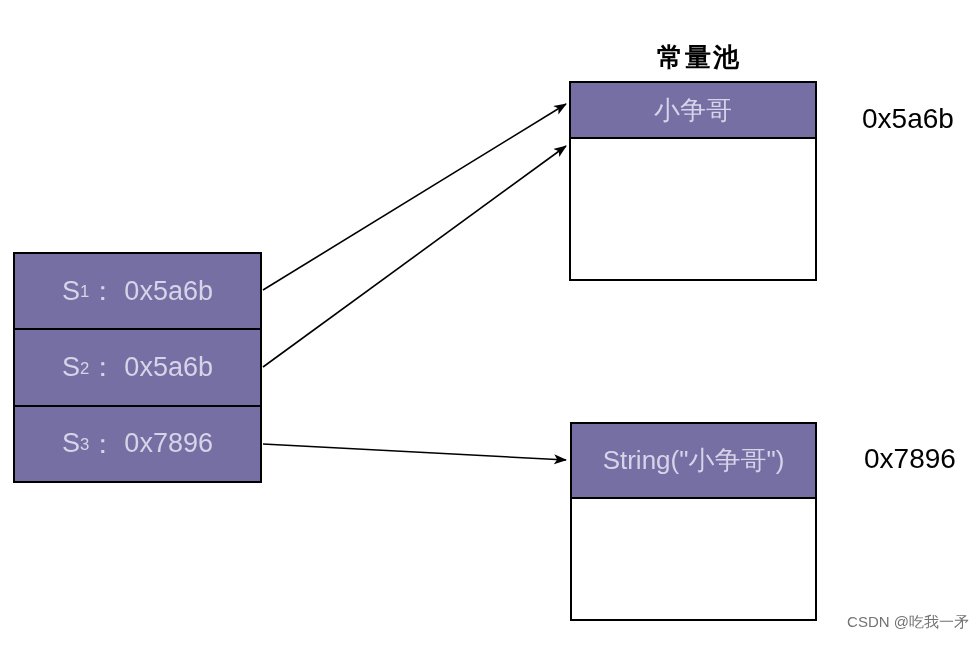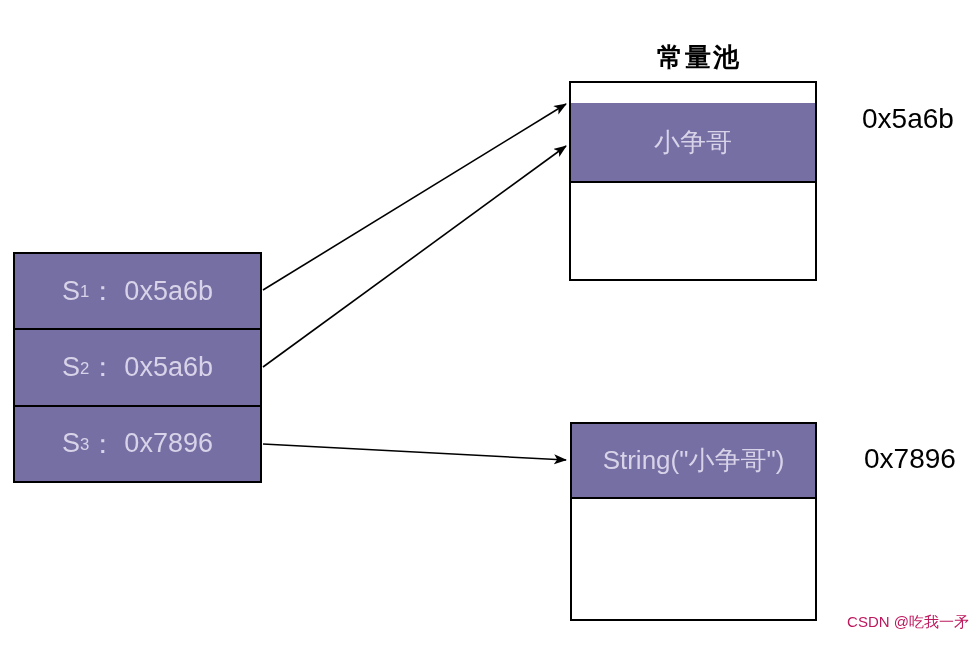--- a/index.html
+++ b/index.html
@@ -35,21 +35,21 @@
     background: #756fa4;
     border-bottom: 2px solid #000000;
     color: #d8d3e8;
     display: flex;
     align-items: center;
     justify-content: center;
     font-size: 26px;
   }
   .mem-box .box-body { flex: 1; background: #ffffff; }
   .pool-box { left: 569px; top: 81px; width: 248px; height: 200px; }
-  .pool-box .box-header { height: 80px; margin-top: 20px; }
+  .pool-box .box-header { height: 56px; }
   .heap-box { left: 570px; top: 422px; width: 247px; height: 199px; }
   .heap-box .box-header { height: 75px; }
   
   .addr-label {
     position: absolute;
     font-size: 28px;
     color: #000000;
   }
   .addr-pool { left: 862px; top: 103px; }
   .addr-heap { left: 864px; top: 443px; }
@@ -88,21 +88,21 @@
     left: 0; top: 0;
     width: 977px;
     height: 645px;
     pointer-events: none;
   }
   .watermark {
     position: absolute;
     right: 8px;
     top: 613px;
     font-size: 15px;
-    color: #be185d;
+    color: #737373;
     margin-left: 21px;
   }
 </style>
 </head>
 <body>
 
 <div class="canvas">
 
   <div class="diagram-title">常量池</div>
 

